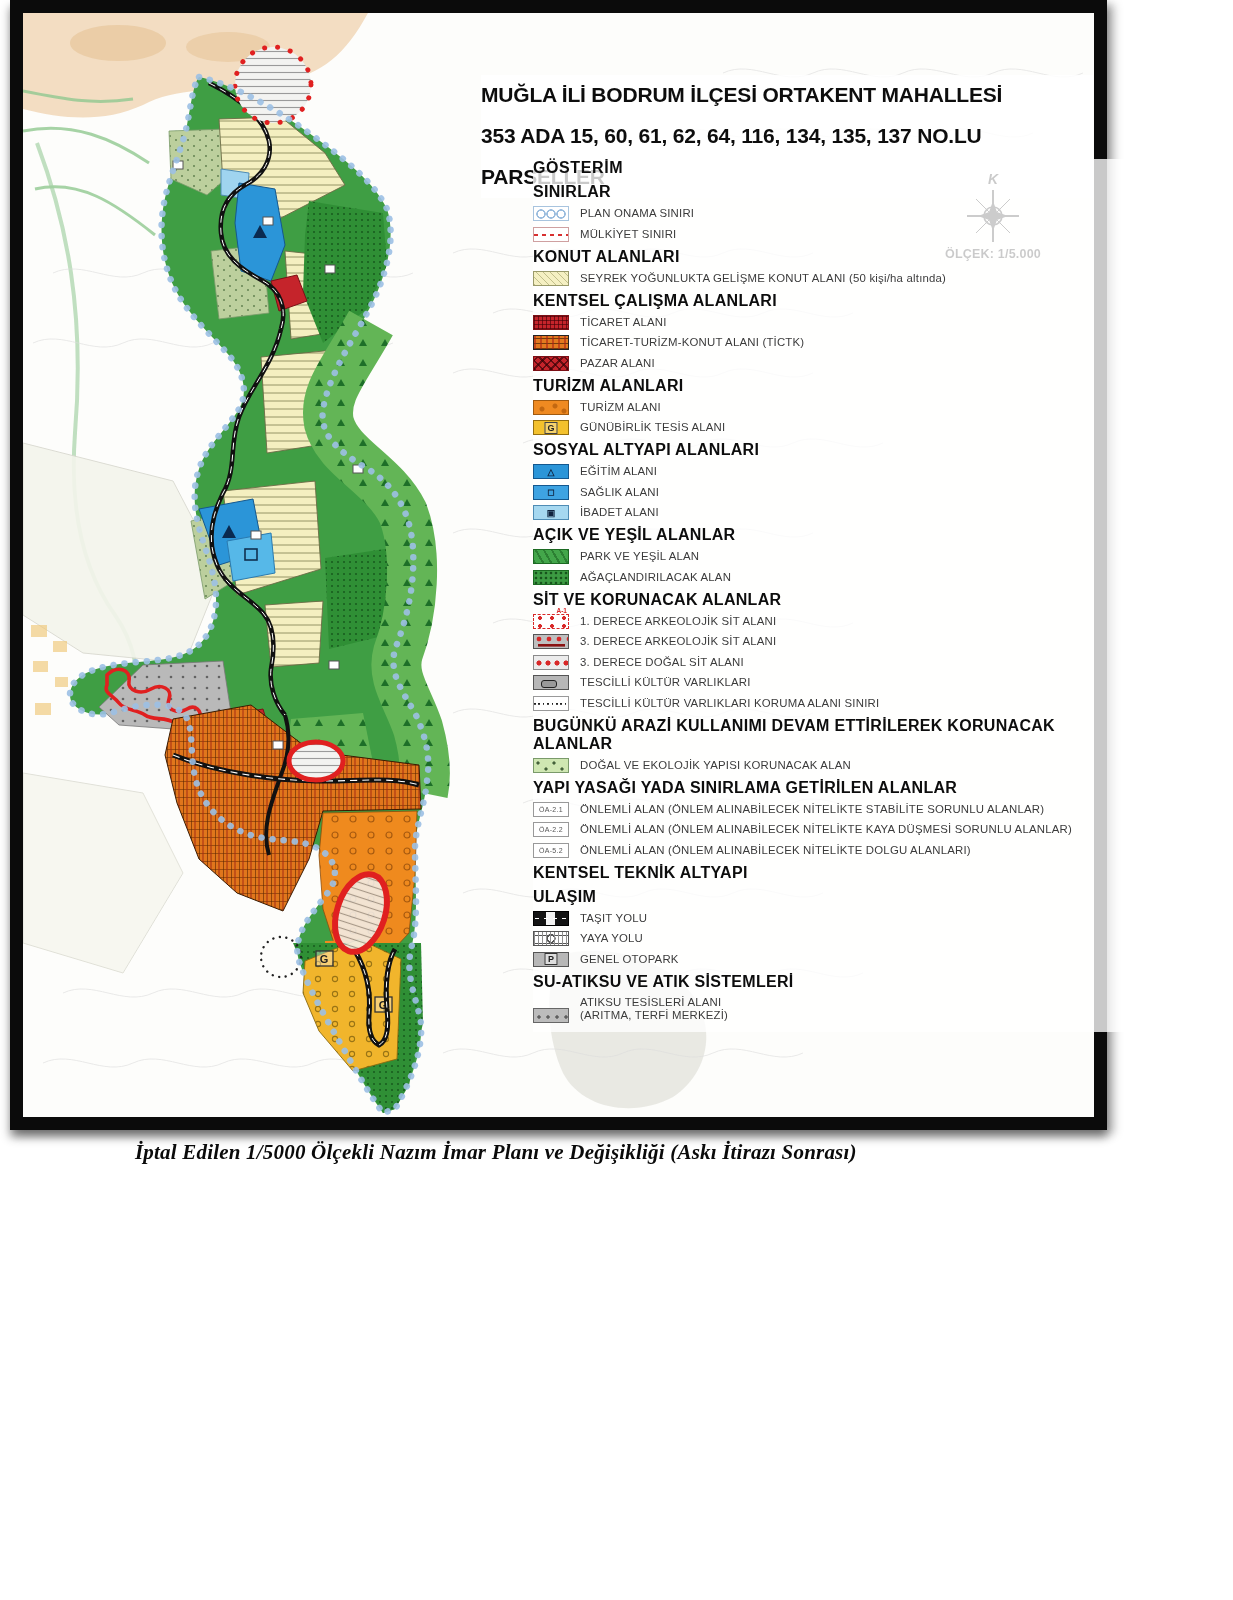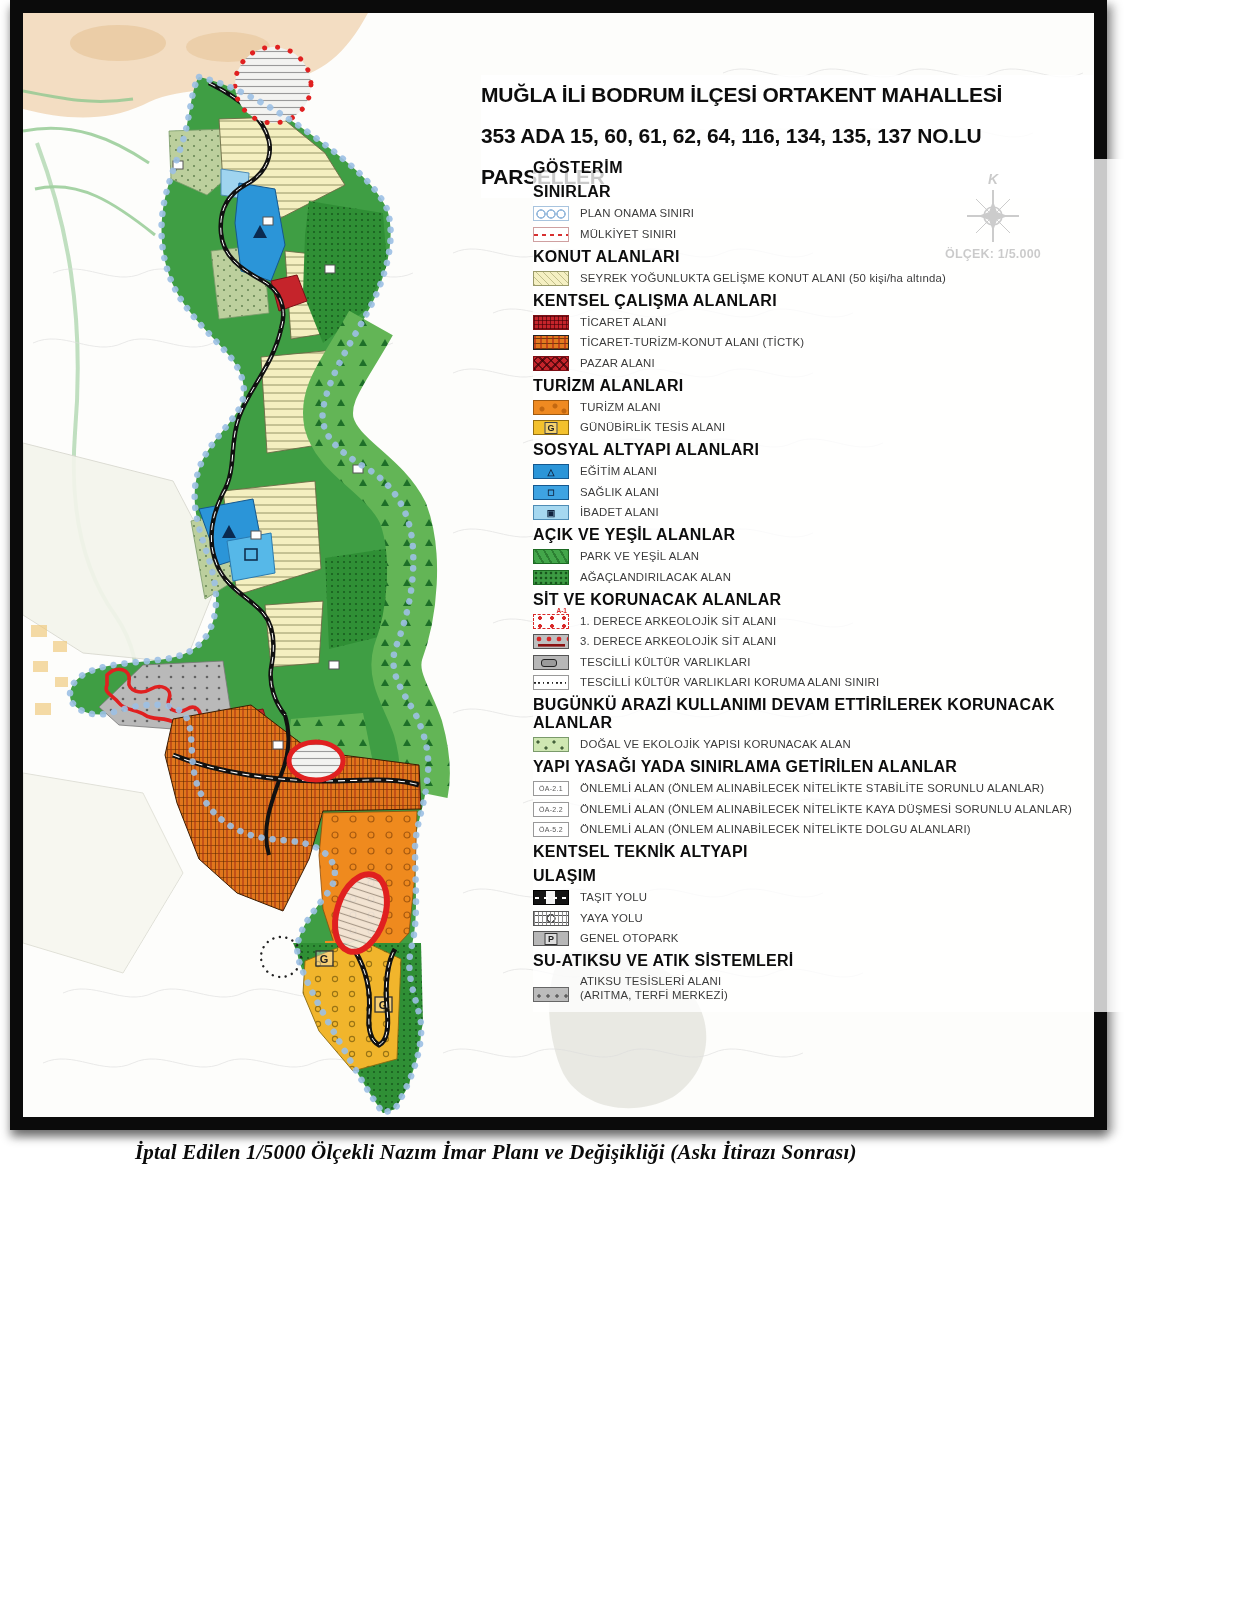--- a/index.html
+++ b/index.html
@@ -376,20 +376,24 @@
             <span class="sw sw-sit1">
               <span class="sw-tag">A-1</span>
             </span>
             <span class="lg-label">1. DERECE ARKEOLOJİK SİT ALANI</span>
           </div>
           <div class="lg-row">
             <span class="sw sw-sit3a"></span>
             <span class="lg-label">3. DERECE ARKEOLOJİK SİT ALANI</span>
           </div>
           <div class="lg-row">
+            <span class="sw sw-sit3d"></span>
+            <span class="lg-label">3. DERECE DOĞAL SİT ALANI</span>
+          </div>
+          <div class="lg-row">
             <span class="sw sw-tescilli"></span>
             <span class="lg-label">TESCİLLİ KÜLTÜR VARLIKLARI</span>
           </div>
           <div class="lg-row">
             <span class="sw sw-tescilli-sinir"></span>
             <span class="lg-label">TESCİLLİ KÜLTÜR VARLIKLARI KORUMA ALANI SINIRI</span>
           </div>
           <div class="lg-head">BUGÜNKÜ ARAZİ KULLANIMI DEVAM ETTİRİLEREK KORUNACAK ALANLAR</div>
           <div class="lg-row">
             <span class="sw sw-dogal-eko"></span>

